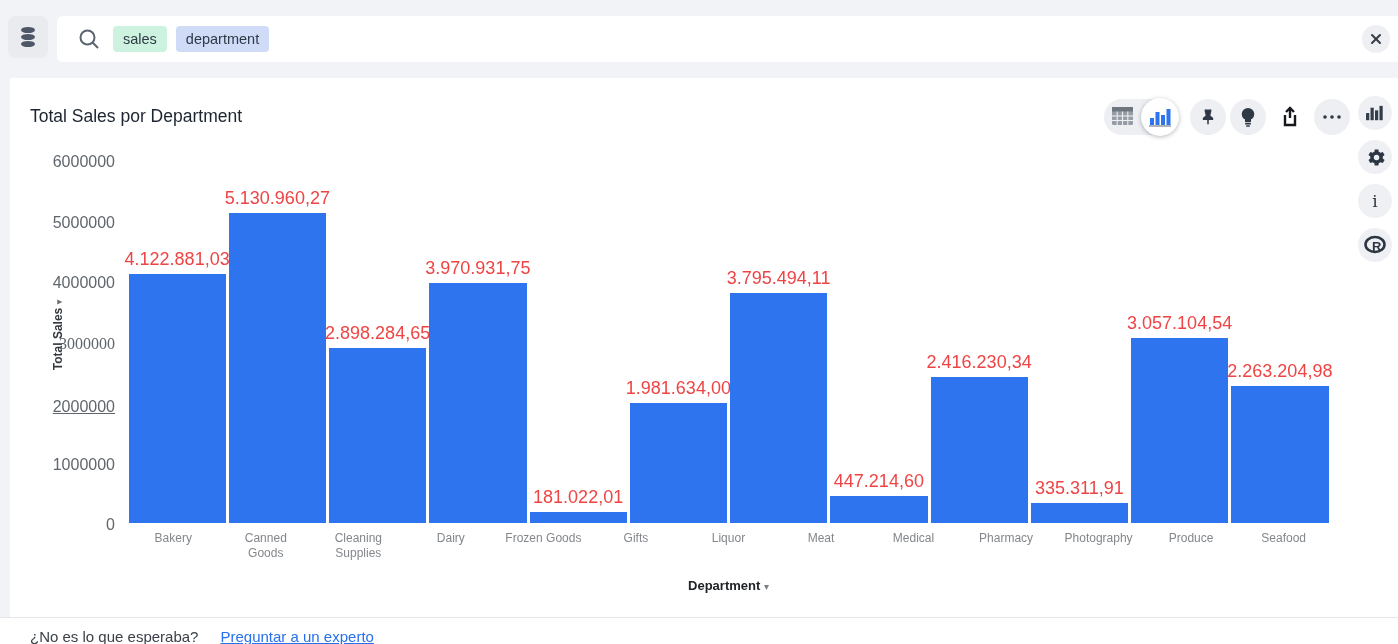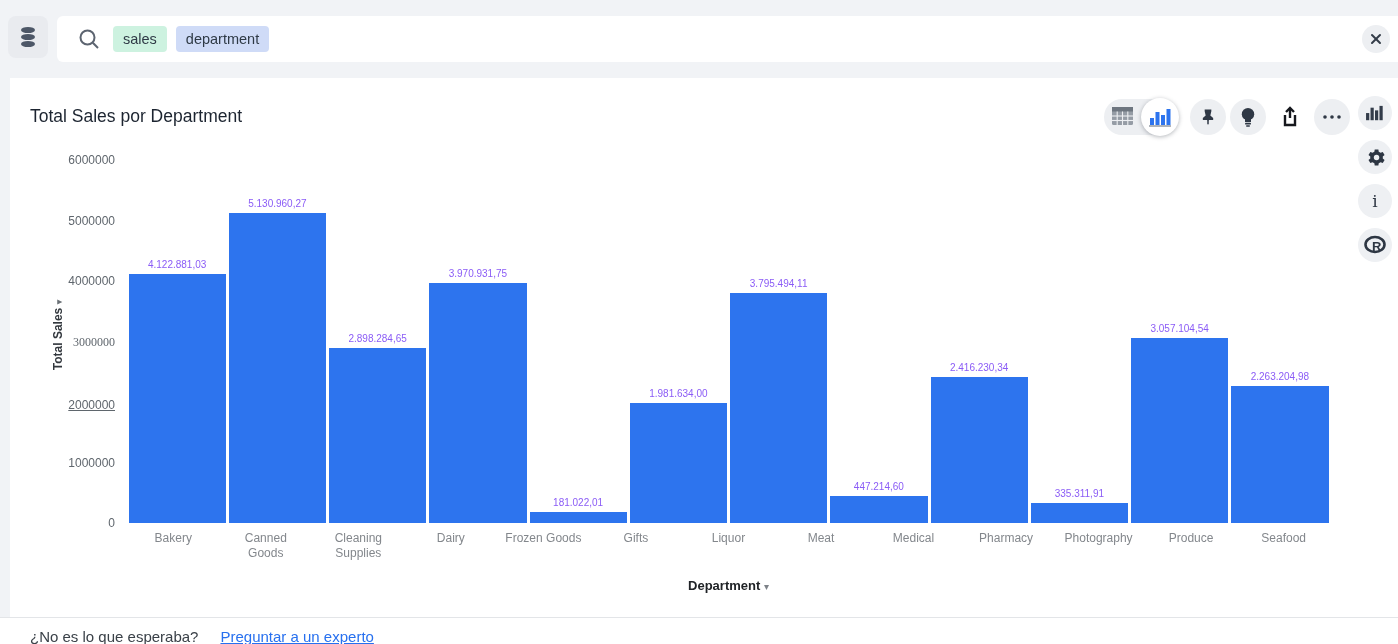--- a/index.html
+++ b/index.html
@@ -33,25 +33,25 @@
 
   
   .rail { position:absolute; right:4px; top:96px; width:36px; display:flex; flex-direction:column; gap:10px; }
   .rail-btn { width:34px; height:34px; border-radius:50%; background:#eef0f3; display:flex; align-items:center; justify-content:center; cursor:pointer; color:#2d3643; }
   .rail-i { font-family:"DejaVu Serif", serif; font-size:17px; color:#2d3643; }
 
   
   .ylabel { position:absolute; left:-22px; top:250px; width:140px; text-align:center;
             transform:rotate(-90deg); font-size:12px; font-weight:700; color:#33383e; }
   .ylabel .caret { font-size:9px; color:#6a7076; }
-  .ytick { position:absolute; width:72px; text-align:right; font-size:12px; color:#5f666d; }
+  .ytick { position:absolute; width:72px; text-align:right; font-size:16px; color:#5f666d; }
   .bars  { position:absolute; left:117px; top:82px; width:1203px; height:363px; display:flex; }
   .slot  { position:relative; flex:1 1 0; height:363px; }
   .bar   { position:absolute; bottom:0; left:1.5px; right:1.5px; background:#2d74ee; }
-  .vlabel{ position:absolute; left:-20px; right:-20px; text-align:center; font-size:10px; color:#8b5cf6; white-space:nowrap; }
+  .vlabel{ position:absolute; left:-20px; right:-20px; text-align:center; font-size:18px; color:#ef4444; white-space:nowrap; }
   .xlabels { position:absolute; left:117px; top:453px; width:1203px; display:flex; }
   .xlabel  { flex:1 1 0; text-align:center; font-size:12px; color:#83878c; line-height:15px; }
   .xlabel span { display:inline-block; max-width:80px; }
   .xaxis-title { position:absolute; left:117px; top:500px; width:1203px; text-align:center;
                  font-size:13px; font-weight:700; color:#202327; cursor:pointer; }
   .xaxis-title .caret { color:#7d8288; font-size:10px; font-weight:400; }
 
   
   .footer { position:absolute; left:0; top:617px; width:1398px; height:27px; background:#ffffff;
             border-top:1px solid #e3e5e8; padding:10px 0 0 30px; font-size:15px; color:#3a4148; }

